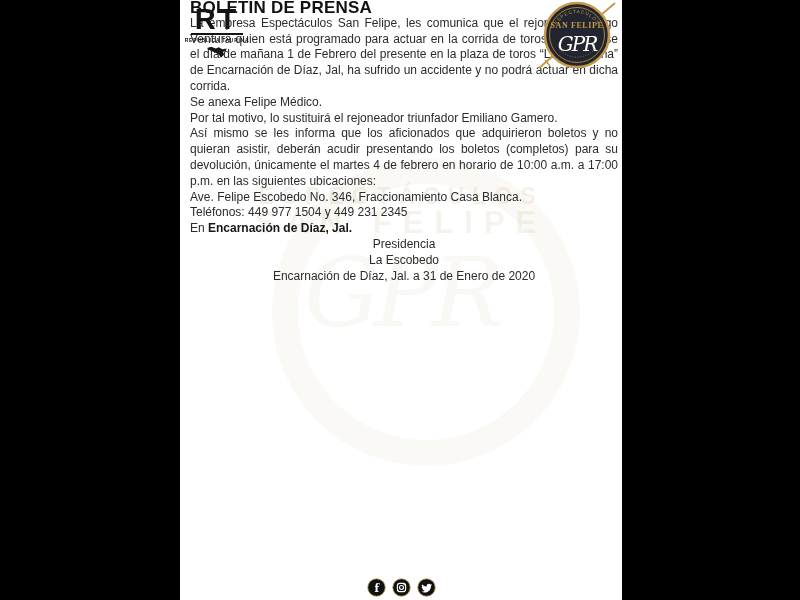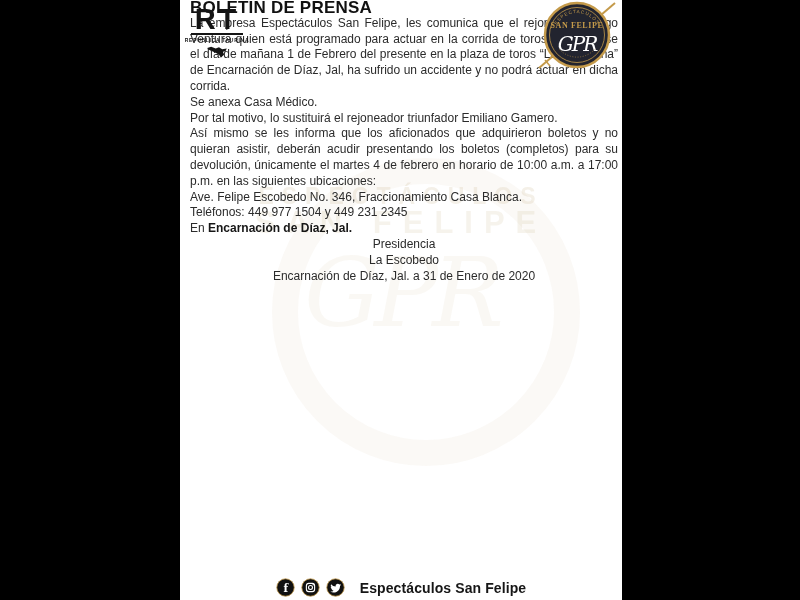--- a/index.html
+++ b/index.html
@@ -122,21 +122,21 @@
       <text x="40" y="51" font-size="20" fill="#ffffff" text-anchor="middle" font-style="italic" letter-spacing="-2" font-family="DejaVu Serif, serif">GPR</text>
       <path d="M 22 49 A 24 24 0 0 0 58 49" fill="none" stroke="#c49a4a" stroke-width="0.6" stroke-dasharray="1,1.6"></path>
     </svg>
   </div>
 
   <div class="content">
     <p class="doc-title">BOLETIN DE PRENSA</p>
 
     <p class="para just">La empresa Espectáculos San Felipe, les comunica que el rejoneador Diego Ventura quien está programado para actuar en la corrida de toros a celebrarse el día de mañana 1 de Febrero del presente en la plaza de toros “La Macarena” de Encarnación de Díaz, Jal, ha sufrido un accidente y no podrá actuar en dicha corrida.</p>
 
-    <p class="para">Se anexa Casa Médico.</p>
+    <p class="para">Se anexa Felipe Médico.</p>
 
     <p class="para">Por tal motivo, lo sustituirá el rejoneador triunfador Emiliano Gamero.</p>
 
     <p class="para just">Así mismo se les informa que los aficionados que adquirieron boletos y no quieran asistir, deberán acudir presentando los boletos (completos) para su devolución, únicamente el martes 4 de febrero en horario de 10:00 a.m. a 17:00 p.m. en las siguientes ubicaciones:</p>
 
     <p>Ave. Felipe Escobedo No. 346, Fraccionamiento Casa Blanca.</p>
     <p>Teléfonos: 449 977 1504 y 449 231 2345</p>
 
     <p class="loc-head"><span>En </span><b>Encarnación de Díaz, Jal.</b></p>
 
@@ -160,16 +160,15 @@
         <circle cx="12" cy="12" r="2.5" fill="none" stroke="#ffffff" stroke-width="1.4"></circle>
         <circle cx="15.4" cy="8.6" r="0.9" fill="#ffffff"></circle>
       </svg>
     </span>
     <span class="social-icon">
       <svg width="19" height="19" viewBox="0 0 24 24">
         <circle cx="12" cy="12" r="11" fill="#111111" stroke="#c49a4a" stroke-width="1"></circle>
         <path transform="translate(4.1,4.6) scale(0.68)" fill="#ffffff" d="M22 5.9c-.7.3-1.5.6-2.3.7.8-.5 1.5-1.3 1.8-2.3-.8.5-1.7.8-2.6 1A4.1 4.1 0 0 0 11.9 9 11.7 11.7 0 0 1 3.4 4.7a4.1 4.1 0 0 0 1.3 5.5c-.7 0-1.3-.2-1.9-.5v.1c0 2 1.4 3.6 3.3 4-.6.2-1.2.2-1.9.1.5 1.6 2 2.8 3.9 2.9A8.3 8.3 0 0 1 2 18.4a11.7 11.7 0 0 0 6.3 1.8c7.5 0 11.7-6.3 11.7-11.7v-.5c.8-.6 1.5-1.3 2-2.1z"></path>
       </svg>
     </span>
-    <span class="footer-brand">Espectáculos San Felipe</span>
   </div>
 
 </div>
 
 </body></html>

